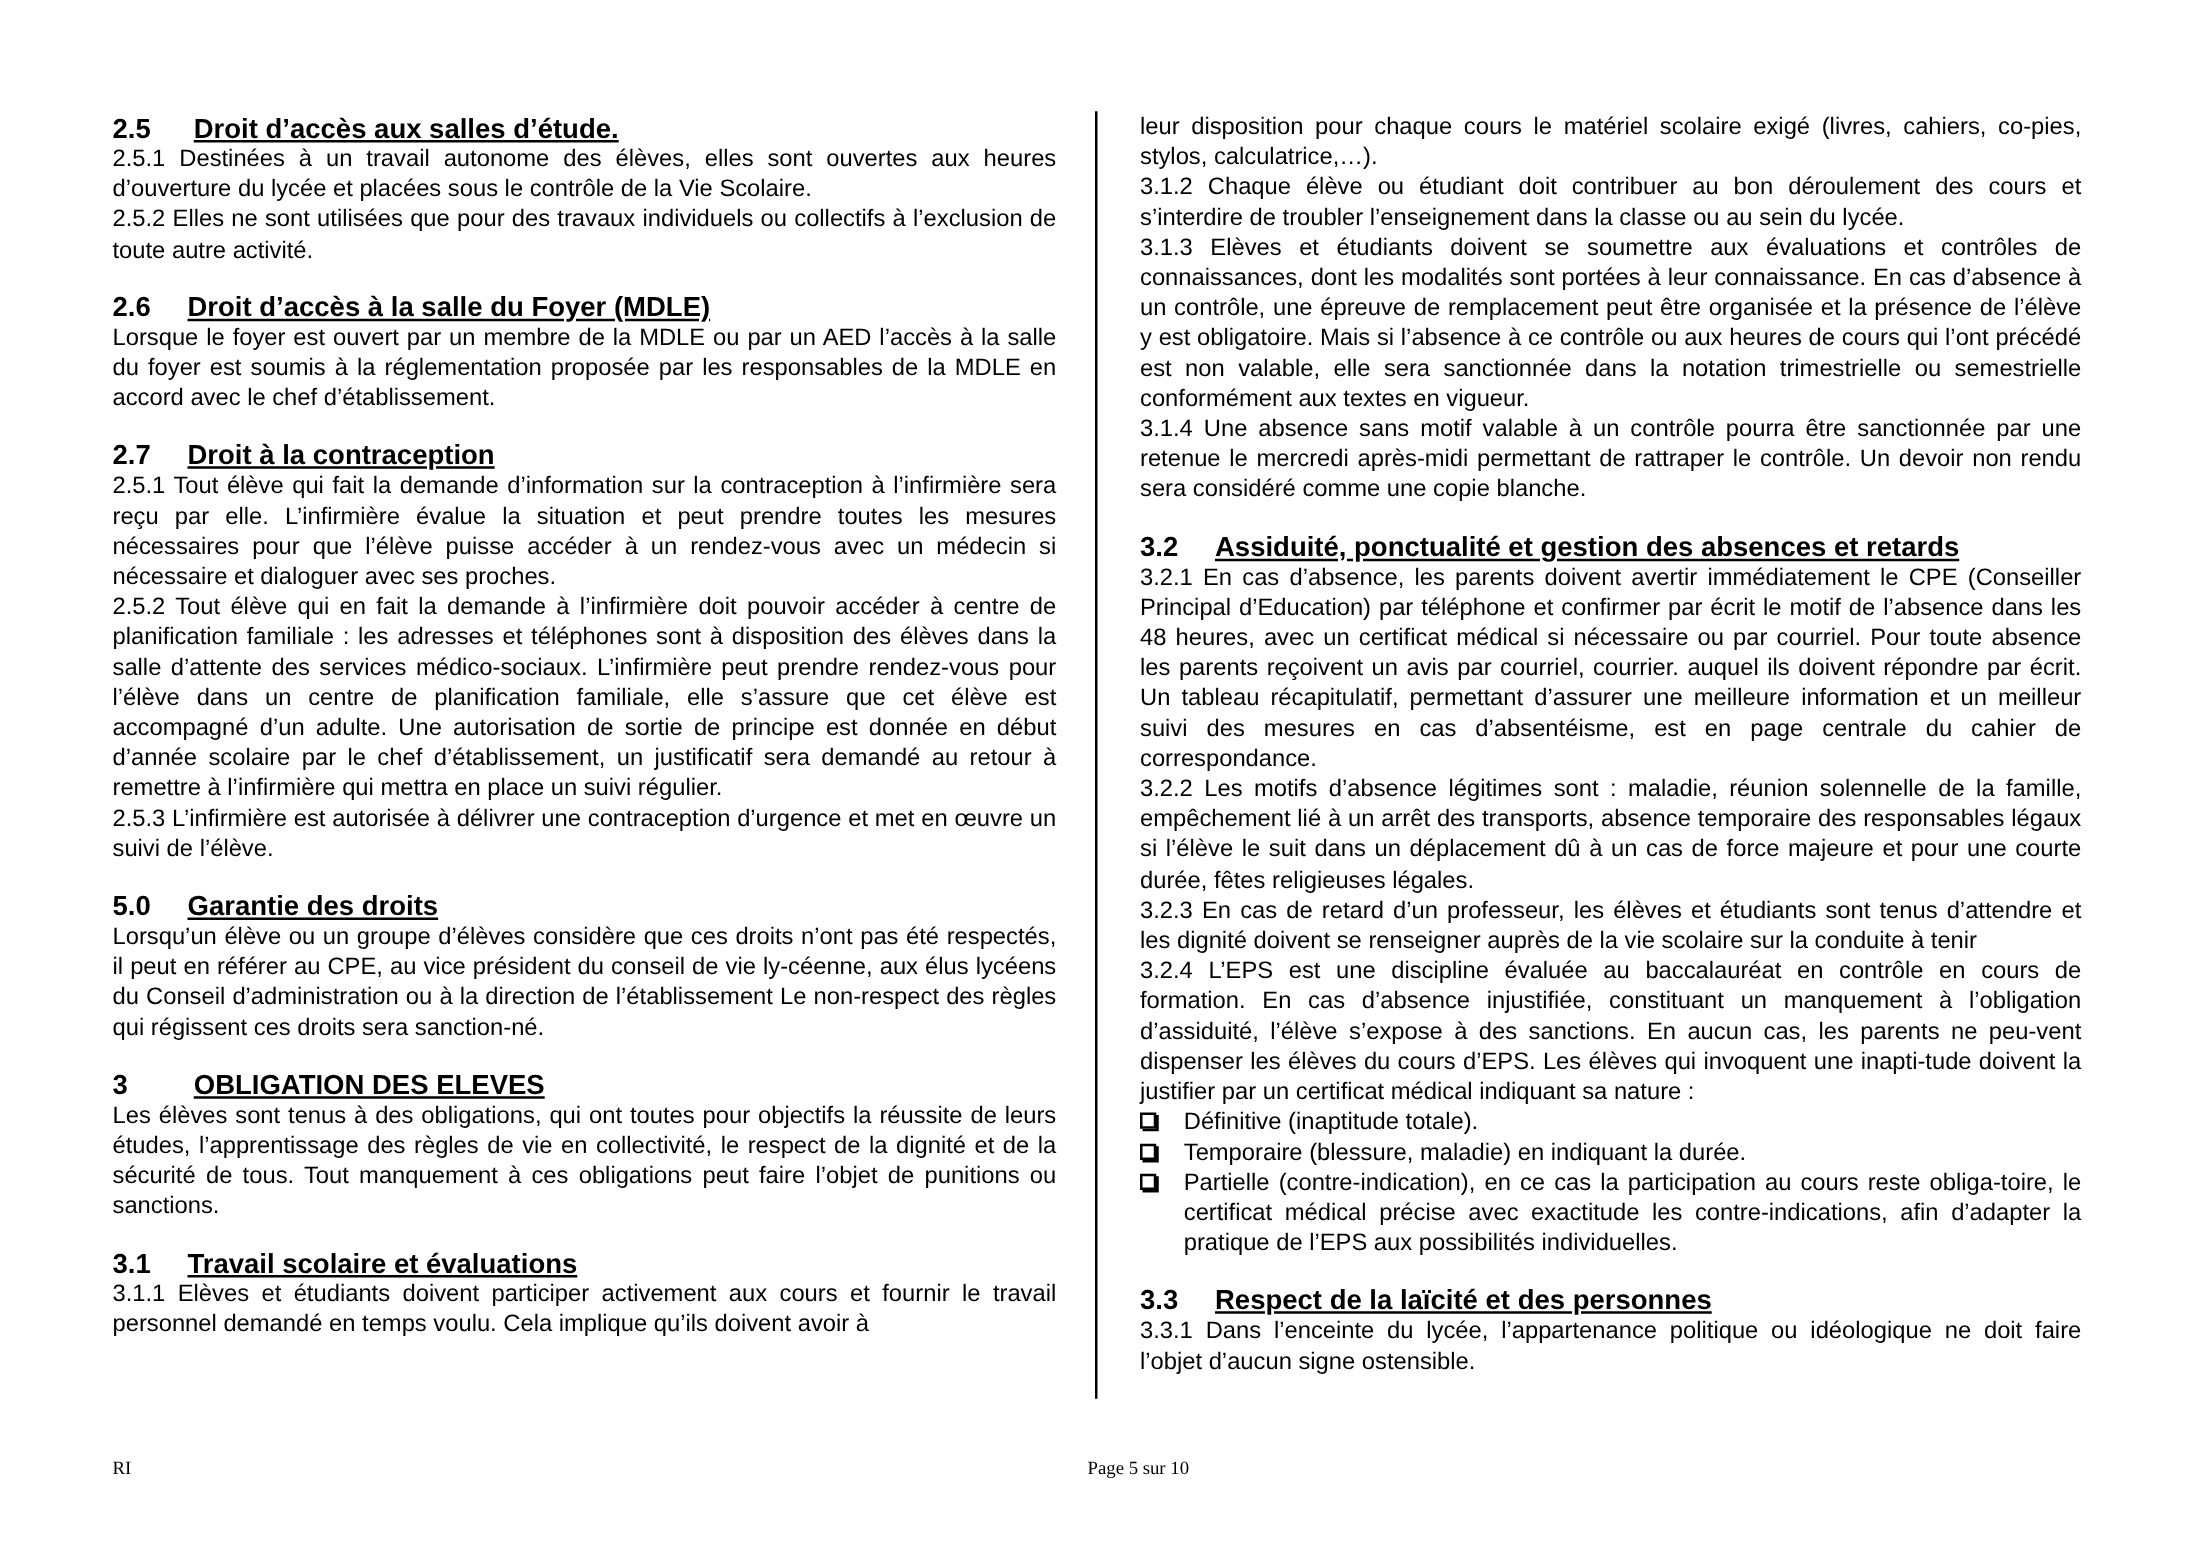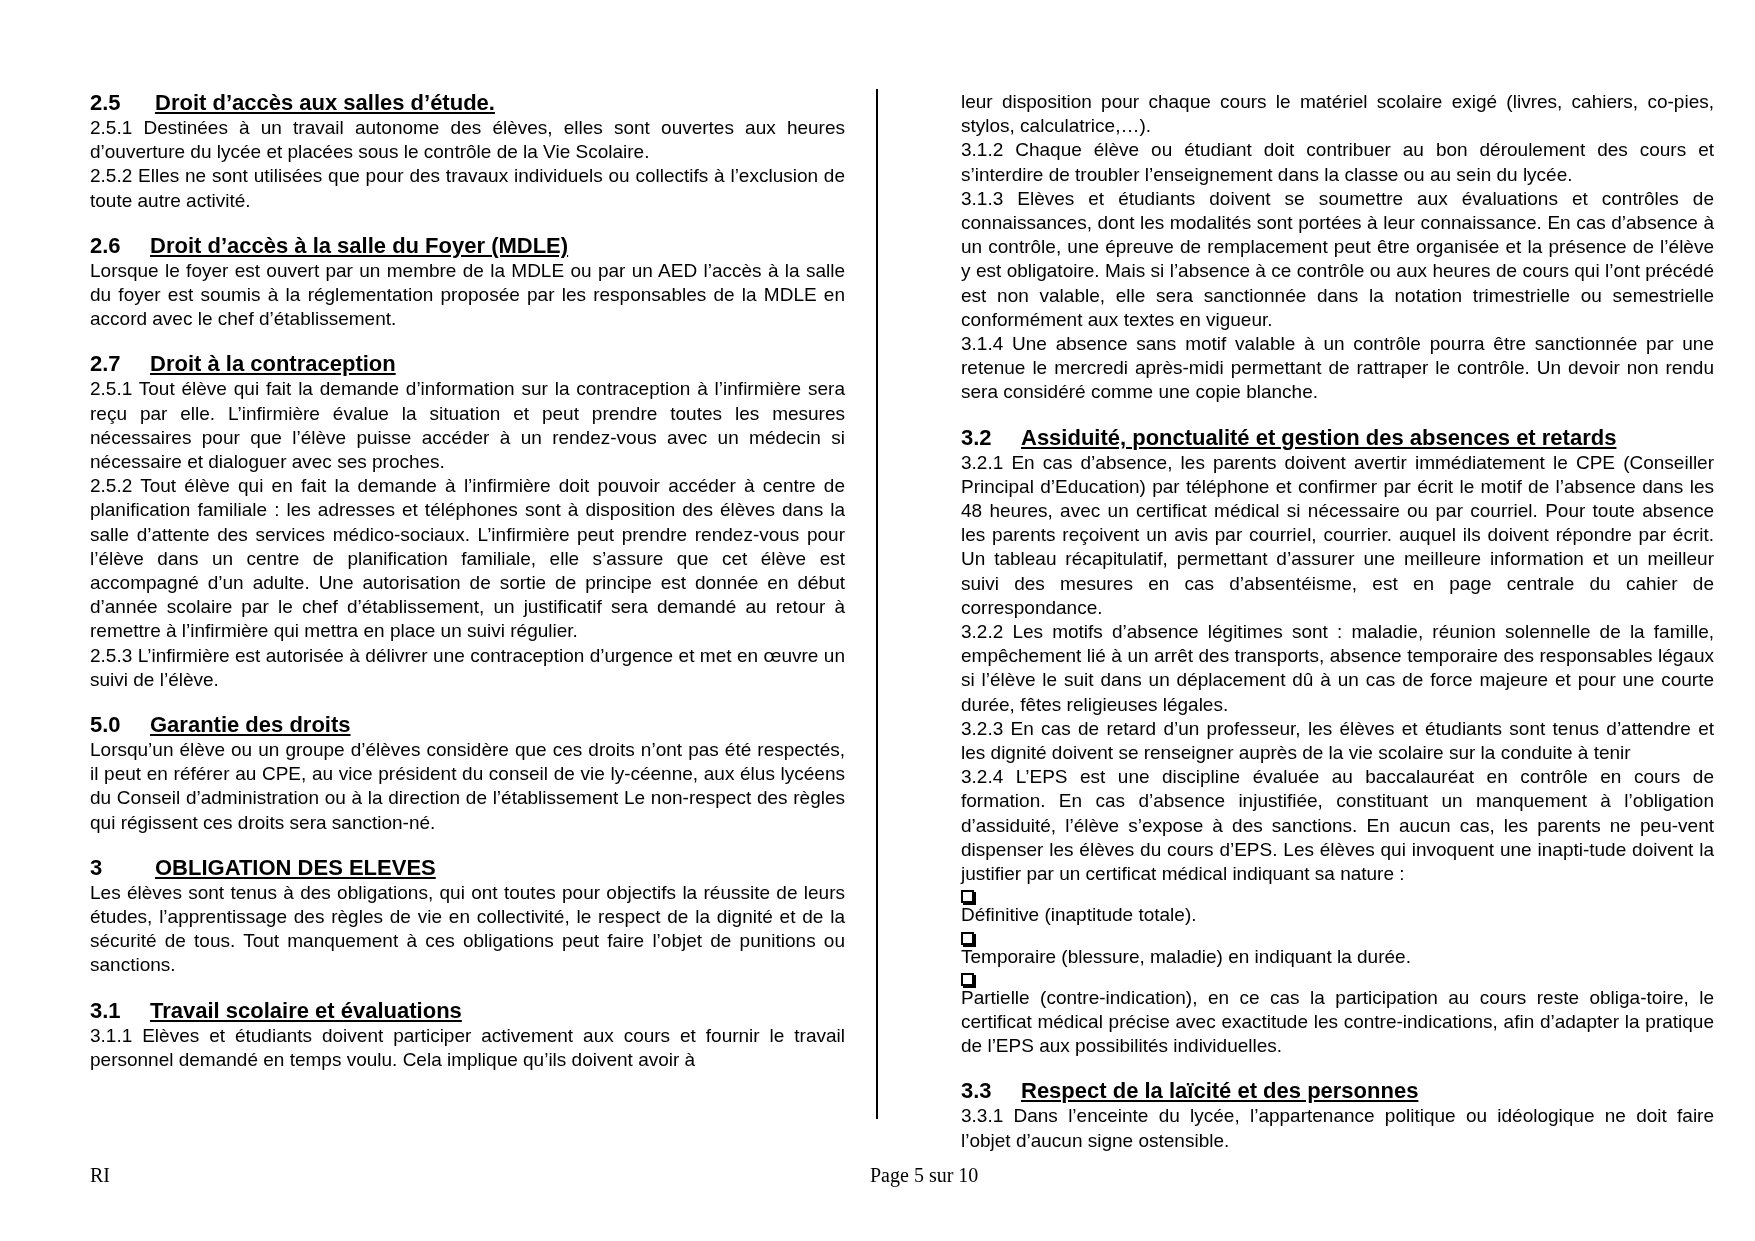--- a/index.html
+++ b/index.html
@@ -24,21 +24,21 @@
       position: absolute;
       top: 90px;
       font-size: 19px;
       line-height: 24.2px;
     }
     .col-left {
       left: 90px;
       width: 755px;
     }
     .col-right {
-      left: 961px;
+      left: 912px;
       width: 753px;
     }
     .divider {
       position: absolute;
       left: 876px;
       top: 89px;
       width: 2px;
       height: 1030px;
       background: #000000;
     }
@@ -65,39 +65,38 @@
     }
     .bullet-list {
       margin: 0;
       padding: 0;
       list-style: none;
     }
     .bullet-item {
       display: flex;
       align-items: flex-start;
       text-align: justify;
-      flex-direction: column;
     }
     .checkbox {
       flex: 0 0 auto;
       width: 13px;
       height: 13px;
       border: 2px solid #000;
       margin: 4px 22px 0 0;
       box-sizing: border-box;
       box-shadow: 2px 2px 0 #000;
     }
     .bullet-text {
       flex: 1 1 auto;
     }
     .footer {
       position: absolute;
       top: 1163px;
       font-family: "Liberation Serif", serif;
-      font-size: 20px;
+      font-size: 15px;
       line-height: 24px;
     }
     .footer-left { left: 90px; }
     .footer-center { left: 870px; }
   </style>
 </head>
 <body>
 
 <div class="page">
 

